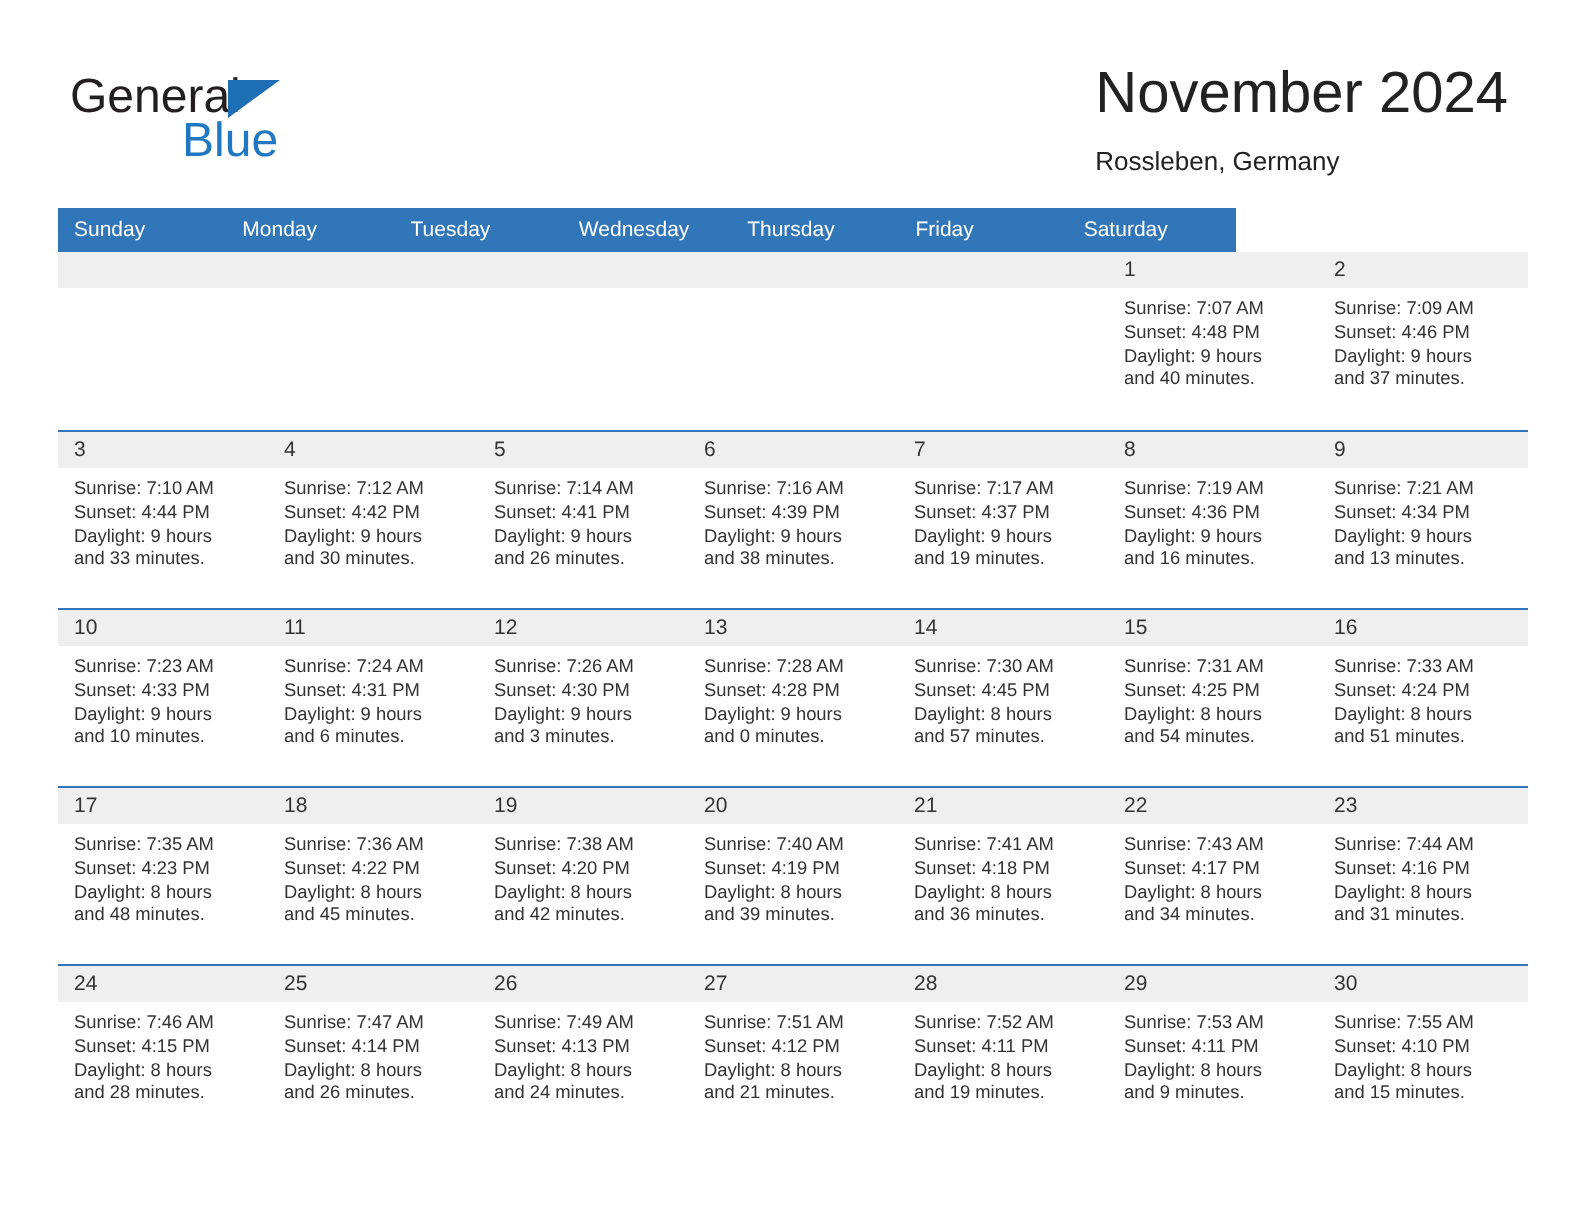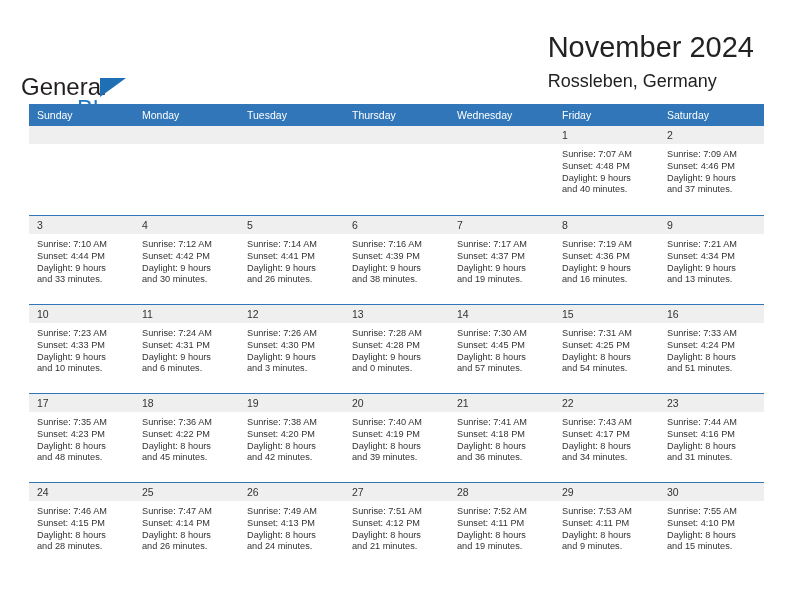--- a/index.html
+++ b/index.html
@@ -22,25 +22,24 @@
 
   
   .header {
     position: absolute;
     left: 0; top: 0;
     width: 792px;
     height: 104px;
   }
   .logo {
     position: absolute;
-    left: 21px;
+    left: 35px;
     top: 36px;
     width: 180px;
     height: 54px;
-    margin-top: 38px;
   }
   .logo-general {
     position: absolute;
     left: 0;
     top: 0;
     font-size: 24px;
     color: #231f20;
     letter-spacing: 0px;
     line-height: 26px;
     font-weight: 400;
@@ -70,38 +69,38 @@
     text-align: left;
   }
   .cal-title {
     font-size: 29px;
     color: #222222;
     font-weight: 400;
     line-height: 34px;
     white-space: nowrap;
   }
   .cal-subtitle {
-    font-size: 18px;
+    font-size: 13px;
     color: #222222;
     font-weight: 400;
     line-height: 20px;
     margin-top: 7px;
     white-space: nowrap;
   }
 
   
   .calendar {
     position: absolute;
     left: 29px;
     top: 104px;
     width: 735px;
   }
   .dow-row {
     display: flex;
-    width: 735px;
+    width: 589px;
     height: 22px;
     background: #3076b8;
   }
   .dow {
     flex: 1 1 105px;
     width: 105px;
     color: #ffffff;
     font-size: 10.5px;
     line-height: 22px;
     padding-left: 8px;
@@ -155,22 +154,22 @@
       <div class="cal-title">November 2024</div>
       <div class="cal-subtitle">Rossleben, Germany</div>
     </div>
   </div>
 
   <div class="calendar">
     <div class="dow-row">
       <div class="dow">Sunday</div>
       <div class="dow">Monday</div>
       <div class="dow">Tuesday</div>
+      <div class="dow">Wednesday</div>
       <div class="dow">Thursday</div>
-      <div class="dow">Wednesday</div>
       <div class="dow">Friday</div>
       <div class="dow">Saturday</div>
     </div>
     <div id="weeks-container">
         <div class="week first">
           <div class="cell empty">
             <div class="daynum-band"></div>
           </div>
           <div class="cell empty">
             <div class="daynum-band"></div>

